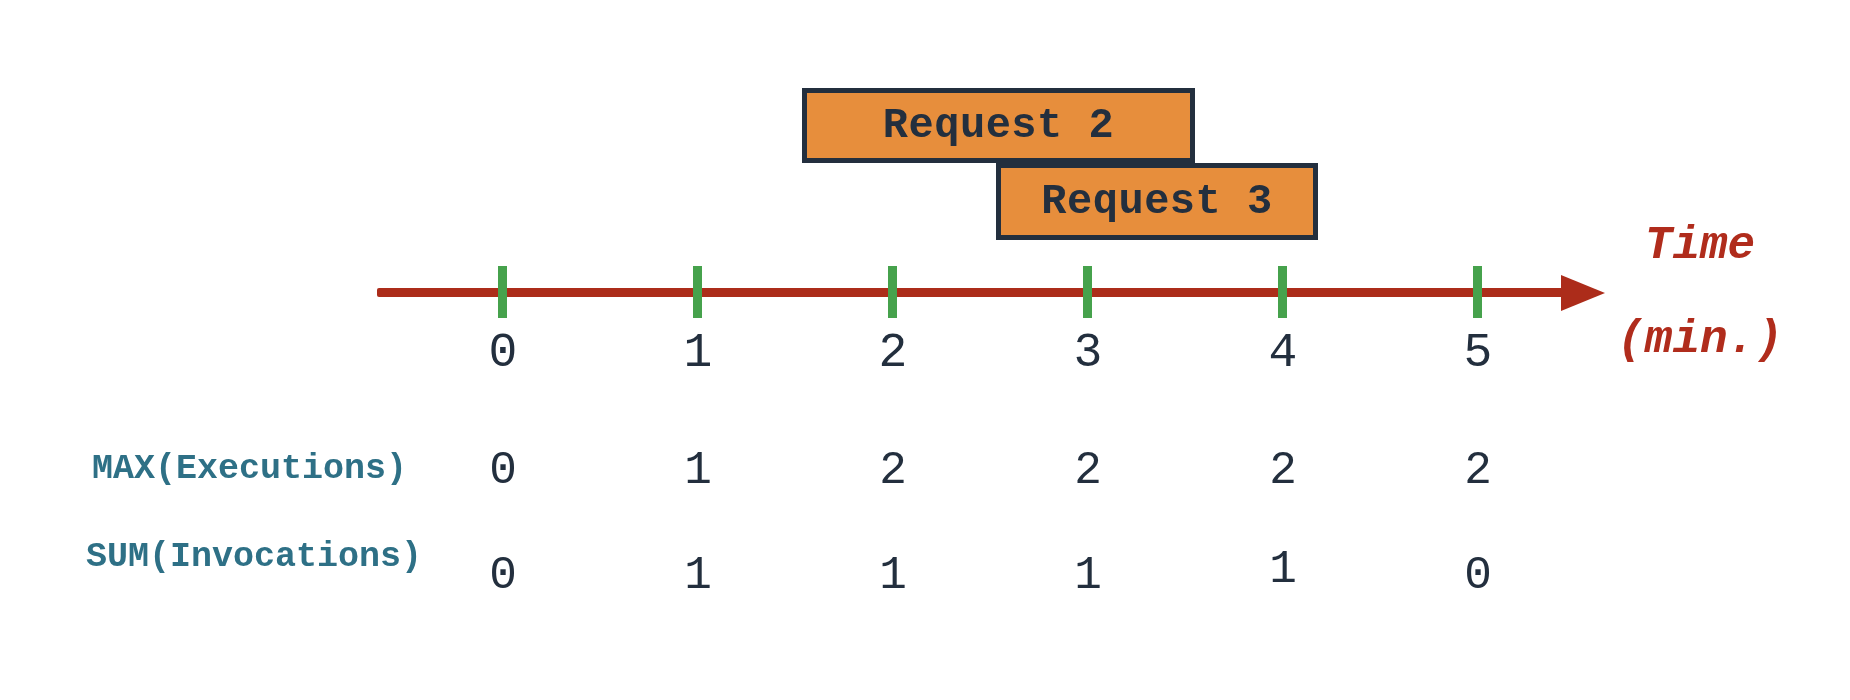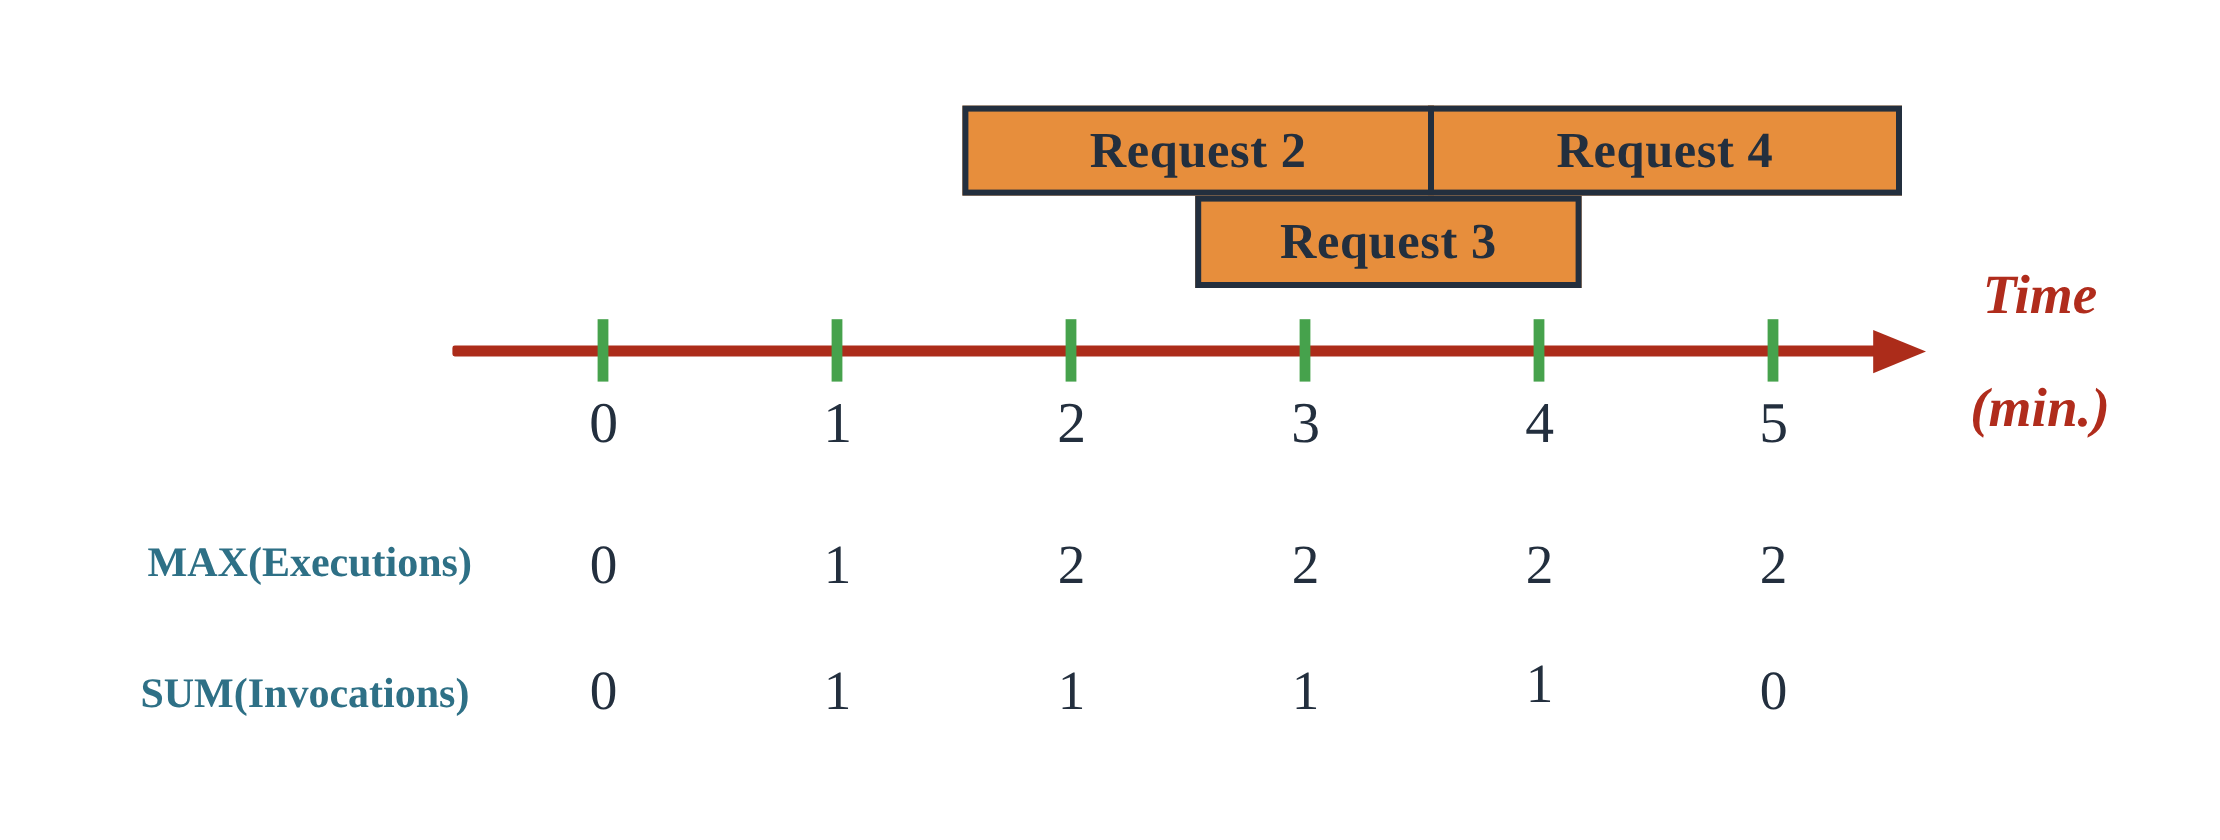--- a/index.html
+++ b/index.html
@@ -1,19 +1,19 @@
 <!DOCTYPE html>
 <html style="--background: #FFFFFF; --bar_fill: #E78E3C; --bar_border: #232F3E; --bar_text: #232F3E; --axis_line: #AC2C1A; --tick: #46A24C; --number_text: #232F3E; --metric_label: #2E7086; --time_label: #B02C1C;"><head>
 <meta charset="utf-8">
 <style>
   html,body{margin:0;padding:0;background:#fff;}
   #canvas{
     position:relative;width:1850px;height:700px;overflow:hidden;
     background:var(--background,#fff);
-    font-family:Liberation Serif, serif;
+    font-family:Liberation Mono, monospace;
   }
   .bar{
     position:absolute;box-sizing:border-box;
     background:var(--bar_fill,#E78E3C);
     border:5px solid var(--bar_border,#232F3E);
     display:flex;align-items:center;justify-content:center;
   }
   .bar .bar-label{
     color:var(--bar_text,#232F3E);
     font-size:42px;font-weight:600;letter-spacing:0.5px;
@@ -34,38 +34,35 @@
   .num{
     position:absolute;width:80px;text-align:center;
     color:var(--number_text,#232F3E);
     font-size:48px;font-weight:500;line-height:50px;
   }
   .axis-num{top:328px;}
   .metric-val-max{top:446px;font-size:46px;}
   .metric-val-sum{top:551px;font-size:46px;}
   .metric-label{
     position:absolute;color:var(--metric_label,#2E7086);
-    font-size:35px;font-weight:600;line-height:38px;white-space:nowrap;margin-left:31px;
+    font-size:35px;font-weight:600;line-height:38px;white-space:nowrap;
   }
   .axis-title{
     position:absolute;width:180px;text-align:center;
     color:var(--time_label,#B02C1C);
     font-size:46px;font-style:italic;font-weight:600;line-height:48px;
   }
 </style>
 </head>
 <body>
 
 <div id="canvas">
 
   <div class="bar" style="left:802px;top:88px;width:393px;height:75px">
     <span class="bar-label">Request 2</span>
-  </div>
-  <div class="bar" style="left:1190px;top:88px;width:395px;height:75px">
-    <span class="bar-label">Request 4</span>
   </div>
 
   <div class="bar" style="left:996px;top:163px;width:322px;height:77px">
     <span class="bar-label">Request 3</span>
   </div>
 
   <div class="axis-line"></div>
   <div class="axis-arrowhead"></div>
 
   <div class="tick" style="left:498px"></div>
@@ -86,21 +83,21 @@
   <div class="axis-title" style="left:1610px;top:316px">(min.)</div>
 
   <div class="metric-label" style="left:92px;top:450px">MAX(Executions)</div>
   <div class="num metric-val-max" style="left:463px">0</div>
   <div class="num metric-val-max" style="left:658px">1</div>
   <div class="num metric-val-max" style="left:853px">2</div>
   <div class="num metric-val-max" style="left:1048px">2</div>
   <div class="num metric-val-max" style="left:1243px">2</div>
   <div class="num metric-val-max" style="left:1438px">2</div>
 
-  <div class="metric-label" style="left:86px;top:559px">SUM(Invocations)</div>
+  <div class="metric-label" style="left:86px;top:538px">SUM(Invocations)</div>
   <div class="num metric-val-sum" style="left:463px">0</div>
   <div class="num metric-val-sum" style="left:658px">1</div>
   <div class="num metric-val-sum" style="left:853px">1</div>
   <div class="num metric-val-sum" style="left:1048px">1</div>
   <div class="num metric-val-sum" style="left:1243px;top:545px">1</div>
   <div class="num metric-val-sum" style="left:1438px">0</div>
 
 </div>
 
 </body></html>

